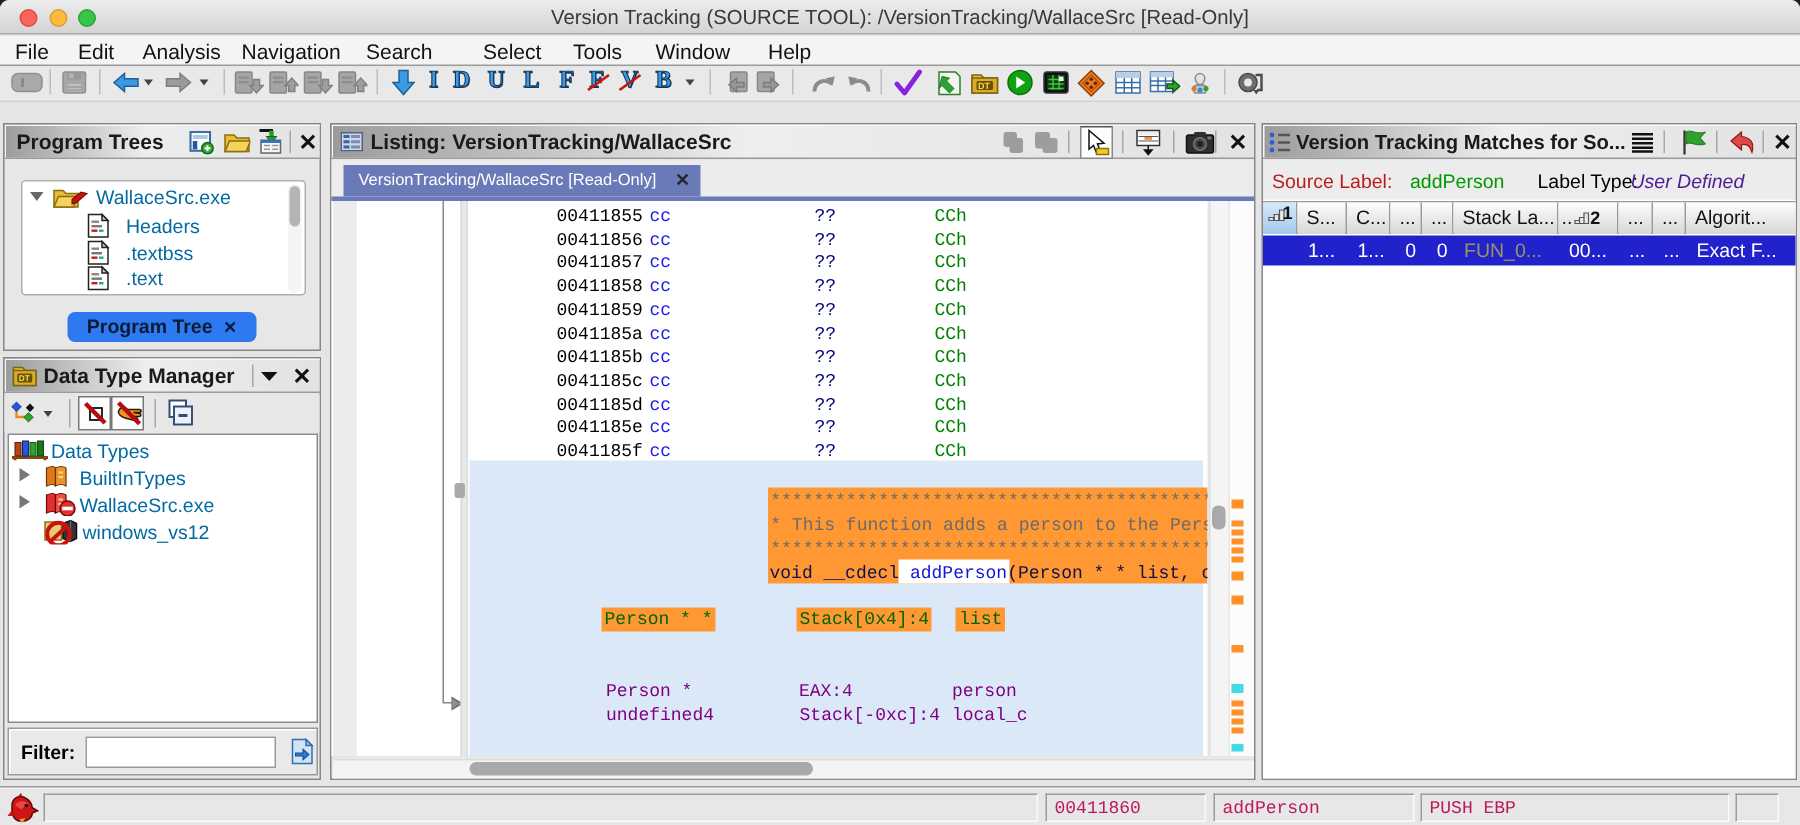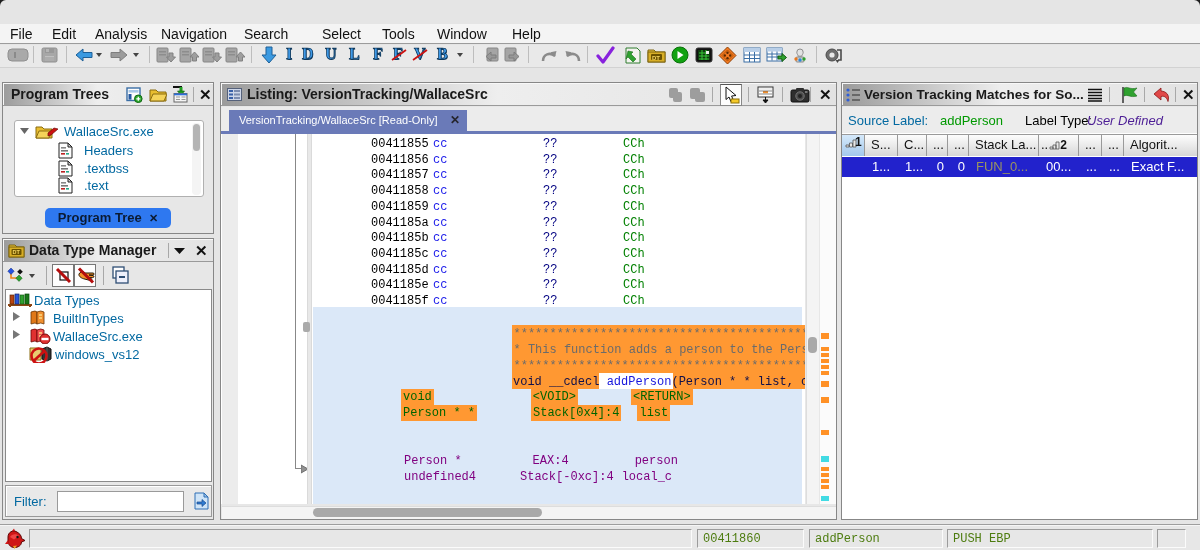--- a/index.html
+++ b/index.html
@@ -28,25 +28,31 @@
 
 .mono{font-family:"Liberation Mono",monospace;font-size:12px;white-space:pre;}
 .ohl{background:#ff9832;color:#006400;padding:1px 2px;display:inline-block;}
 .mk{position:absolute;left:1px;width:8px;height:5px;background:#ff9126;}
 .mkc{position:absolute;left:1px;width:8px;height:5px;background:#42dbe4;}
 
 .hcell{position:absolute;top:0;height:21px;background:linear-gradient(#fdfdfd,#d7d7d7);border-right:1px solid #9a9a9a;font-size:13px;color:#111;padding:2px 0 0 6px;white-space:nowrap;overflow:hidden;}
 .rcell{position:absolute;top:0;height:20px;font-size:13px;color:#fff;padding:2px 0 0 7px;white-space:nowrap;overflow:hidden;}
 
 .status{position:absolute;left:0;top:524px;width:1200px;height:26px;background:#e7e7e7;border-top:1px solid #9e9e9e;box-shadow:inset 0 1px 0 #f6f6f6;}
-.sbox{position:absolute;top:4px;height:19px;background:#e7e7e7;border:1px solid #9c9c9c;border-bottom-color:#fbfbfb;border-right-color:#fbfbfb;font-family:"Liberation Mono",monospace;font-size:12px;color:#4d7c0f;padding:2px 0 0 5px;white-space:nowrap;overflow:hidden;}
+.sbox{position:absolute;top:4px;height:19px;background:#e7e7e7;border:1px solid #9c9c9c;border-bottom-color:#fbfbfb;border-right-color:#fbfbfb;font-family:"Liberation Mono",monospace;font-size:12px;color:#be185d;padding:2px 0 0 5px;white-space:nowrap;overflow:hidden;}
 </style></head>
 <body>
 <div class="win">
 
+  <div class="titlebar">
+    <div class="tl" style="left:13px;background:#f9645c;border:0.5px solid #dd4741;"></div>
+    <div class="tl" style="left:32.5px;background:#fcbb40;border:0.5px solid #de9b2d;"></div>
+    <div class="tl" style="left:52px;background:#3ac54a;border:0.5px solid #29a335;"></div>
+    <div class="title">Version Tracking (SOURCE TOOL): /VersionTracking/WallaceSrc [Read-Only]</div>
+  </div>
 
   <div class="menubar">
     <span style="left:10px">File</span>
       <span style="left:52px">Edit</span>
       <span style="left:95px">Analysis</span>
       <span style="left:161px">Navigation</span>
       <span style="left:244px">Search</span>
       <span style="left:322px">Select</span>
       <span style="left:382px">Tools</span>
       <span style="left:437px">Window</span>
@@ -339,21 +345,21 @@
         <rect x="12.5" y="9.8" width="7" height="2.4" fill="#fff"></rect>
       </svg>
     <svg class="abs" style="left:25px;top:106px" width="26" height="18">
         <path d="M2 3 h9 l2 2 v10 h-11 z" fill="#e8cc70" stroke="#8a6d10"></path>
         <path d="M14 4 l5 -2 4 2 v10 l-4 2 -5 -2 z" fill="#333" stroke="#111"></path>
         <path d="M19 2 v14" stroke="#666" stroke-width="0.8"></path>
         <circle cx="11" cy="11" r="7.5" fill="none" stroke="#cc1111" stroke-width="2.6"></circle>
         <line x1="5.5" y1="16" x2="16.5" y2="6" stroke="#cc1111" stroke-width="2.6"></line>
       </svg>
     <div class="abs" style="left:2px;top:246px;width:207px;height:32px;background:#e9e9e9;border:1px solid #999;box-shadow:inset 1px 1px 0 #fff;">
-      <div class="abs" style="left:8px;top:8px;font-size:13px;font-weight:normal;color:#0369a1;">Filter:</div>
+      <div class="abs" style="left:8px;top:8px;font-size:13px;font-weight:bold;color:#000000;">Filter:</div>
       <div class="abs" style="left:51px;top:5px;width:127px;height:21px;background:#fff;border:1px solid #9a9a9a;"></div>
       <svg class="abs" style="left:186px;top:6px" width="18" height="19">
           <path d="M3 1 h9 l4 4 v12 h-13 z" fill="#cfe4f7" stroke="#2f6eb5"></path>
           <path d="M12 1 l4 4 h-4 z" fill="#9dc4e8" stroke="#2f6eb5"></path>
           <path d="M5 10 h5 v-2.5 l4 3.5 -4 3.5 v-2.5 h-5 z" fill="#2f7ad0" stroke="#1a4c8c" stroke-width="0.7"></path>
         </svg>
     </div>
   </div>
 
   <div class="panel" style="left:220px;top:82px;width:617px;height:438px;" id="listing">
@@ -462,24 +468,23 @@
 CCh
 CCh
 CCh</div>
 
       <div class="abs" style="left:291px;top:191px;width:293px;height:64px;background:#ff9832;"></div>
       <div class="abs" style="left:378px;top:239px;width:74px;height:16px;background:#fff;"></div>
       <div class="mono abs" style="left:292.5px;top:193px;color:#6b6b6b;">*******************************************</div>
       <div class="mono abs" style="left:292.5px;top:209px;color:#6b6b6b;">* This function adds a person to the Perso</div>
       <div class="mono abs" style="left:292.5px;top:225px;color:#6b6b6b;">*******************************************</div>
       <div class="mono abs" style="left:292px;top:241px;color:#10104a;">void __cdecl <span style="color:#1414dd;">addPerson</span>(Person * * list, ch</div>
-      <div class="mono abs" style="left:180px;top:255px;"><span class="ohl" style="margin-left:0">void</span><span class="ohl" style="margin-left:97px">&lt;VOID&gt;</span><span class="ohl" style="margin-left:53px">&lt;RETURN&gt;</span></div>
       <div class="mono abs" style="left:180px;top:271px;"><span class="ohl">Person * *</span><span class="ohl" style="margin-left:54px">Stack[0x4]:4</span><span class="ohl" style="margin-left:16px">list</span></div>
       <div class="mono abs" style="left:183px;top:320px;color:#800080;">Person *<span style="margin-left:71px">EAX:4</span><span style="margin-left:66px">person</span></div>
-      <div class="mono abs" style="left:183px;top:336px;color:#800080;">undefined4<span style="margin-left:44px">Stack[-0xc]:4</span><span style="margin-left:8px">local_c</span></div>
+      <div class="mono abs" style="left:183px;top:336px;color:#800080;">undefined4<span style="margin-left:57px">Stack[-0xc]:4</span><span style="margin-left:8px">local_c</span></div>
     </div>
 
     <div class="abs" style="left:585px;top:51px;width:13px;height:370px;background:#f4f4f4;border-left:1px solid #ddd;"></div>
     <div class="abs" style="left:587px;top:254px;width:9px;height:16px;background:#a9a9a9;border-radius:4px;"></div>
 
     <div class="abs" style="left:599px;top:51px;width:16px;height:370px;background:#fbfbfb;" id="markers">
       <div class="mk" style="top:199px;height:6px"></div>
       <div class="mk" style="top:213px;height:4px"></div>
       <div class="mk" style="top:219px;height:4px"></div>
       <div class="mk" style="top:225px;height:4px"></div>
@@ -518,21 +523,21 @@
           <path d="M3 2 c4 -2 6 2 13 0 l-3.5 4 3.5 4 c-7 2 -9 -2 -13 0 z" fill="#2fa12f" stroke="#1c6c1c" stroke-width="0.6"></path>
         </svg>
       <div class="vsep" style="left:302px;top:4px;height:15px"></div>
       <svg class="abs" style="left:310px;top:4px" width="21" height="16">
           <path d="M9 1 L2 7 l7 6 v-3.5 c4 -1 6 1.5 7 5 c2 -7 -2 -10 -7 -10.5 z" fill="#e04848" stroke="#8c1616" stroke-width="0.8"></path>
         </svg>
       <div class="vsep" style="left:333px;top:4px;height:15px"></div>
       <div class="px" style="left:340px">✕</div>
     </div>
     <div class="abs" style="left:0;top:24px;width:355px;height:26px;background:#ececec;font-size:13px;">
-      <span class="abs" style="left:6px;top:6px;color:#0369a1;">Source Label:</span>
+      <span class="abs" style="left:6px;top:6px;color:#b91c1c;">Source Label:</span>
       <span class="abs" style="left:98px;top:6px;color:#009900;">addPerson</span>
       <span class="abs" style="left:183px;top:6px;color:#000;">Label Type:</span>
       <span class="abs" style="left:245px;top:6px;color:#4c1d95;font-style:italic;">User Defined</span>
     </div>
     <div class="abs" style="left:0;top:50px;width:355px;height:386px;background:#fff;">
       <div class="abs" style="left:0;top:1px;width:355px;height:22px;border-top:1px solid #9a9a9a;border-bottom:1px solid #9a9a9a;">
         <div class="hcell" style="left:0;width:23px;background:linear-gradient(#d5e9fa,#a3c8ec);padding-left:2px;"><svg width="13" height="12">
               <path d="M2 10 h3 v-2 h-3 z M5.5 10 h3 v-4 h-3 z M9 10 h3 v-7 h-3 z" fill="#e8e8e8" stroke="#555" stroke-width="0.8"></path>
             </svg><span style="position:absolute;left:13px;top:0px;font-weight:bold;font-size:12px;">1</span></div>
         <div class="hcell" style="left:23px;width:33px;">S...</div>

